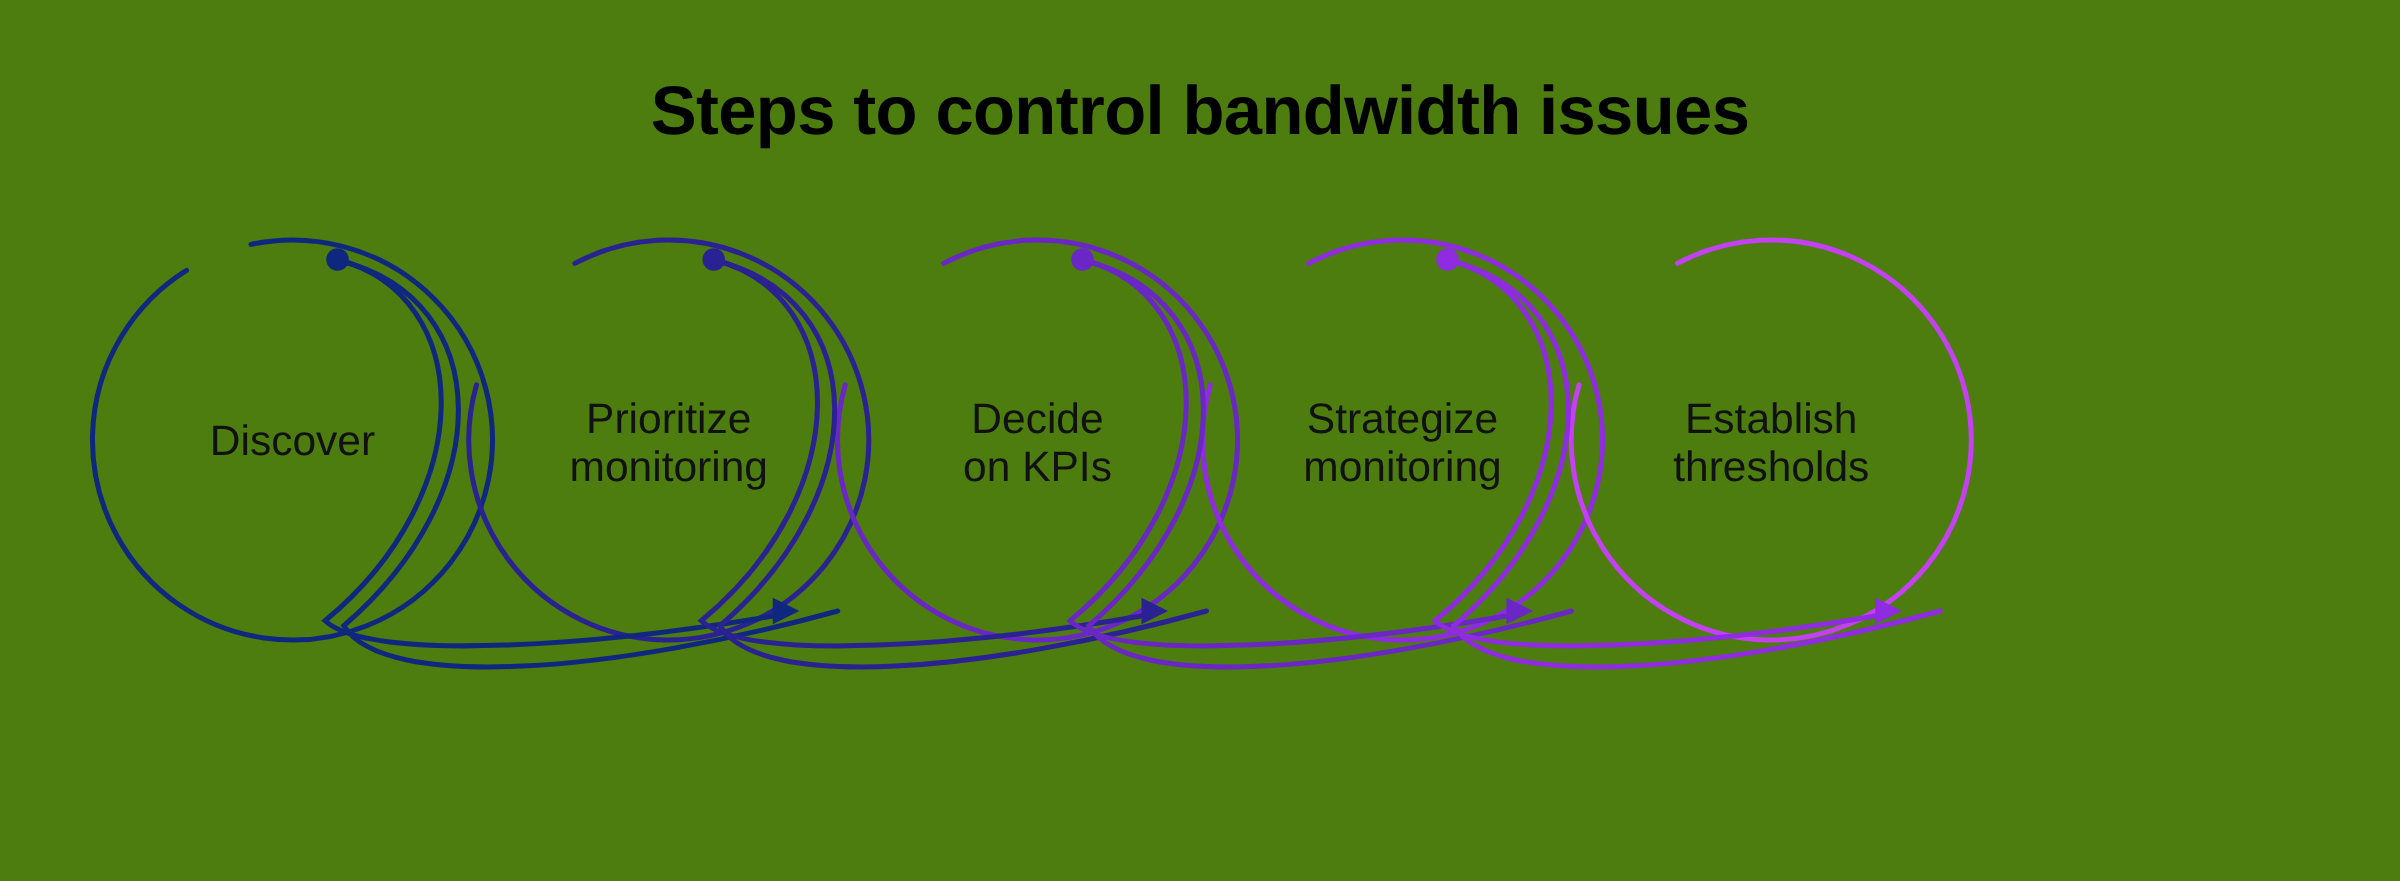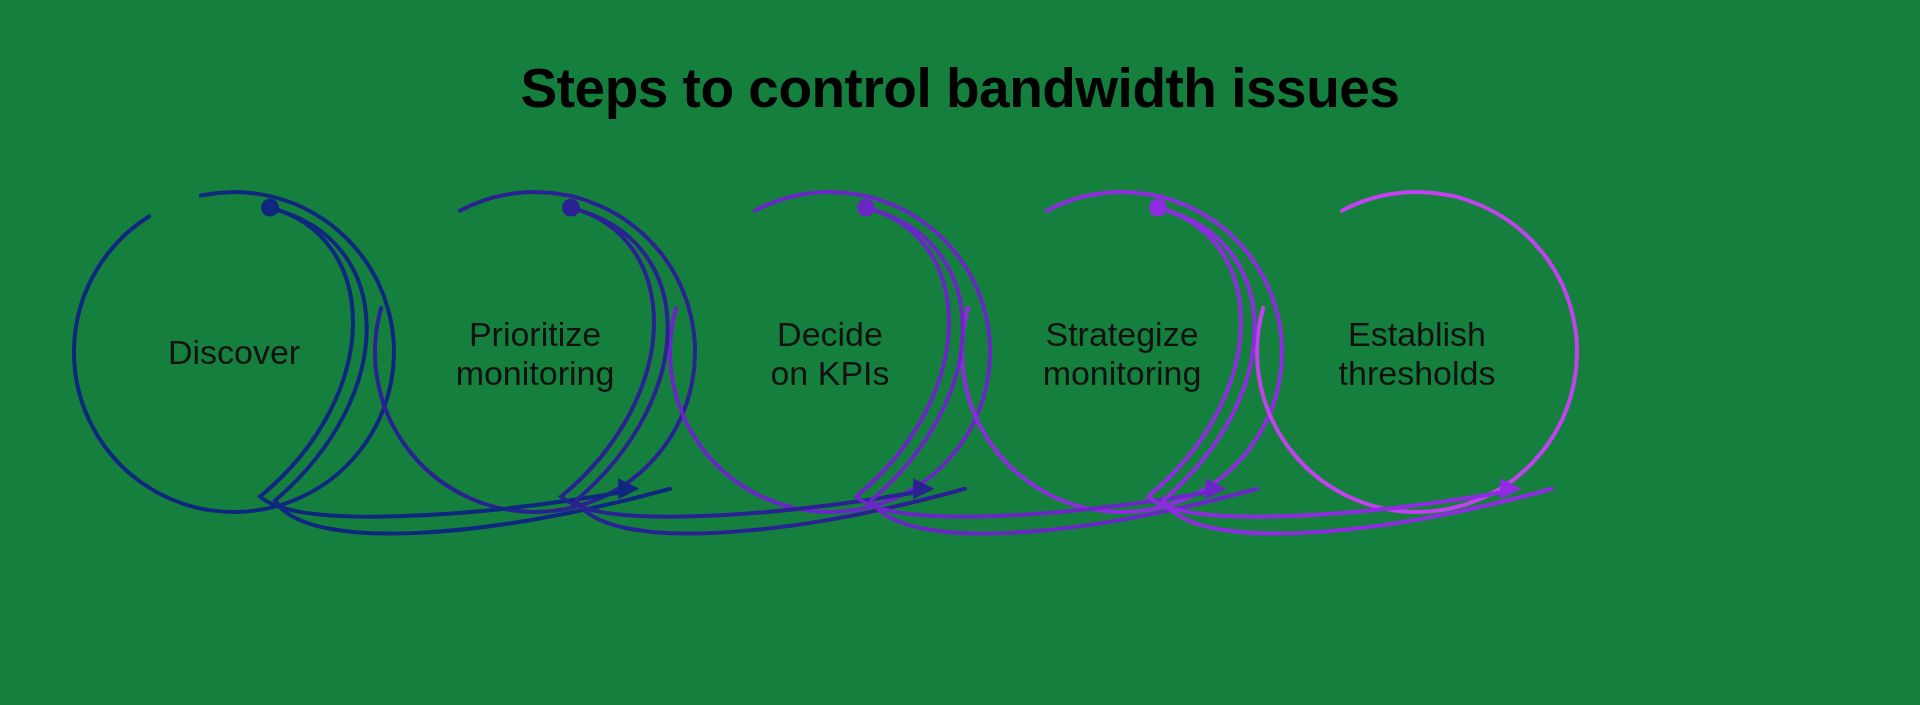--- a/index.html
+++ b/index.html
@@ -11,21 +11,21 @@
   body {
     width: 1920px;
     height: 705px;
     overflow: hidden;
     font-family: "Liberation Sans", "DejaVu Sans", sans-serif;
   }
   #infographic {
     position: relative;
     width: 1920px;
     height: 705px;
-    background: #15803d;
+    background: #4d7c0f;
   }
   #chart-title {
     position: absolute;
     left: 0;
     top: 58px;
     width: 1920px;
     text-align: center;
     font-family: "Liberation Sans", "DejaVu Sans", sans-serif;
     font-size: 55px;
     font-weight: 700;

